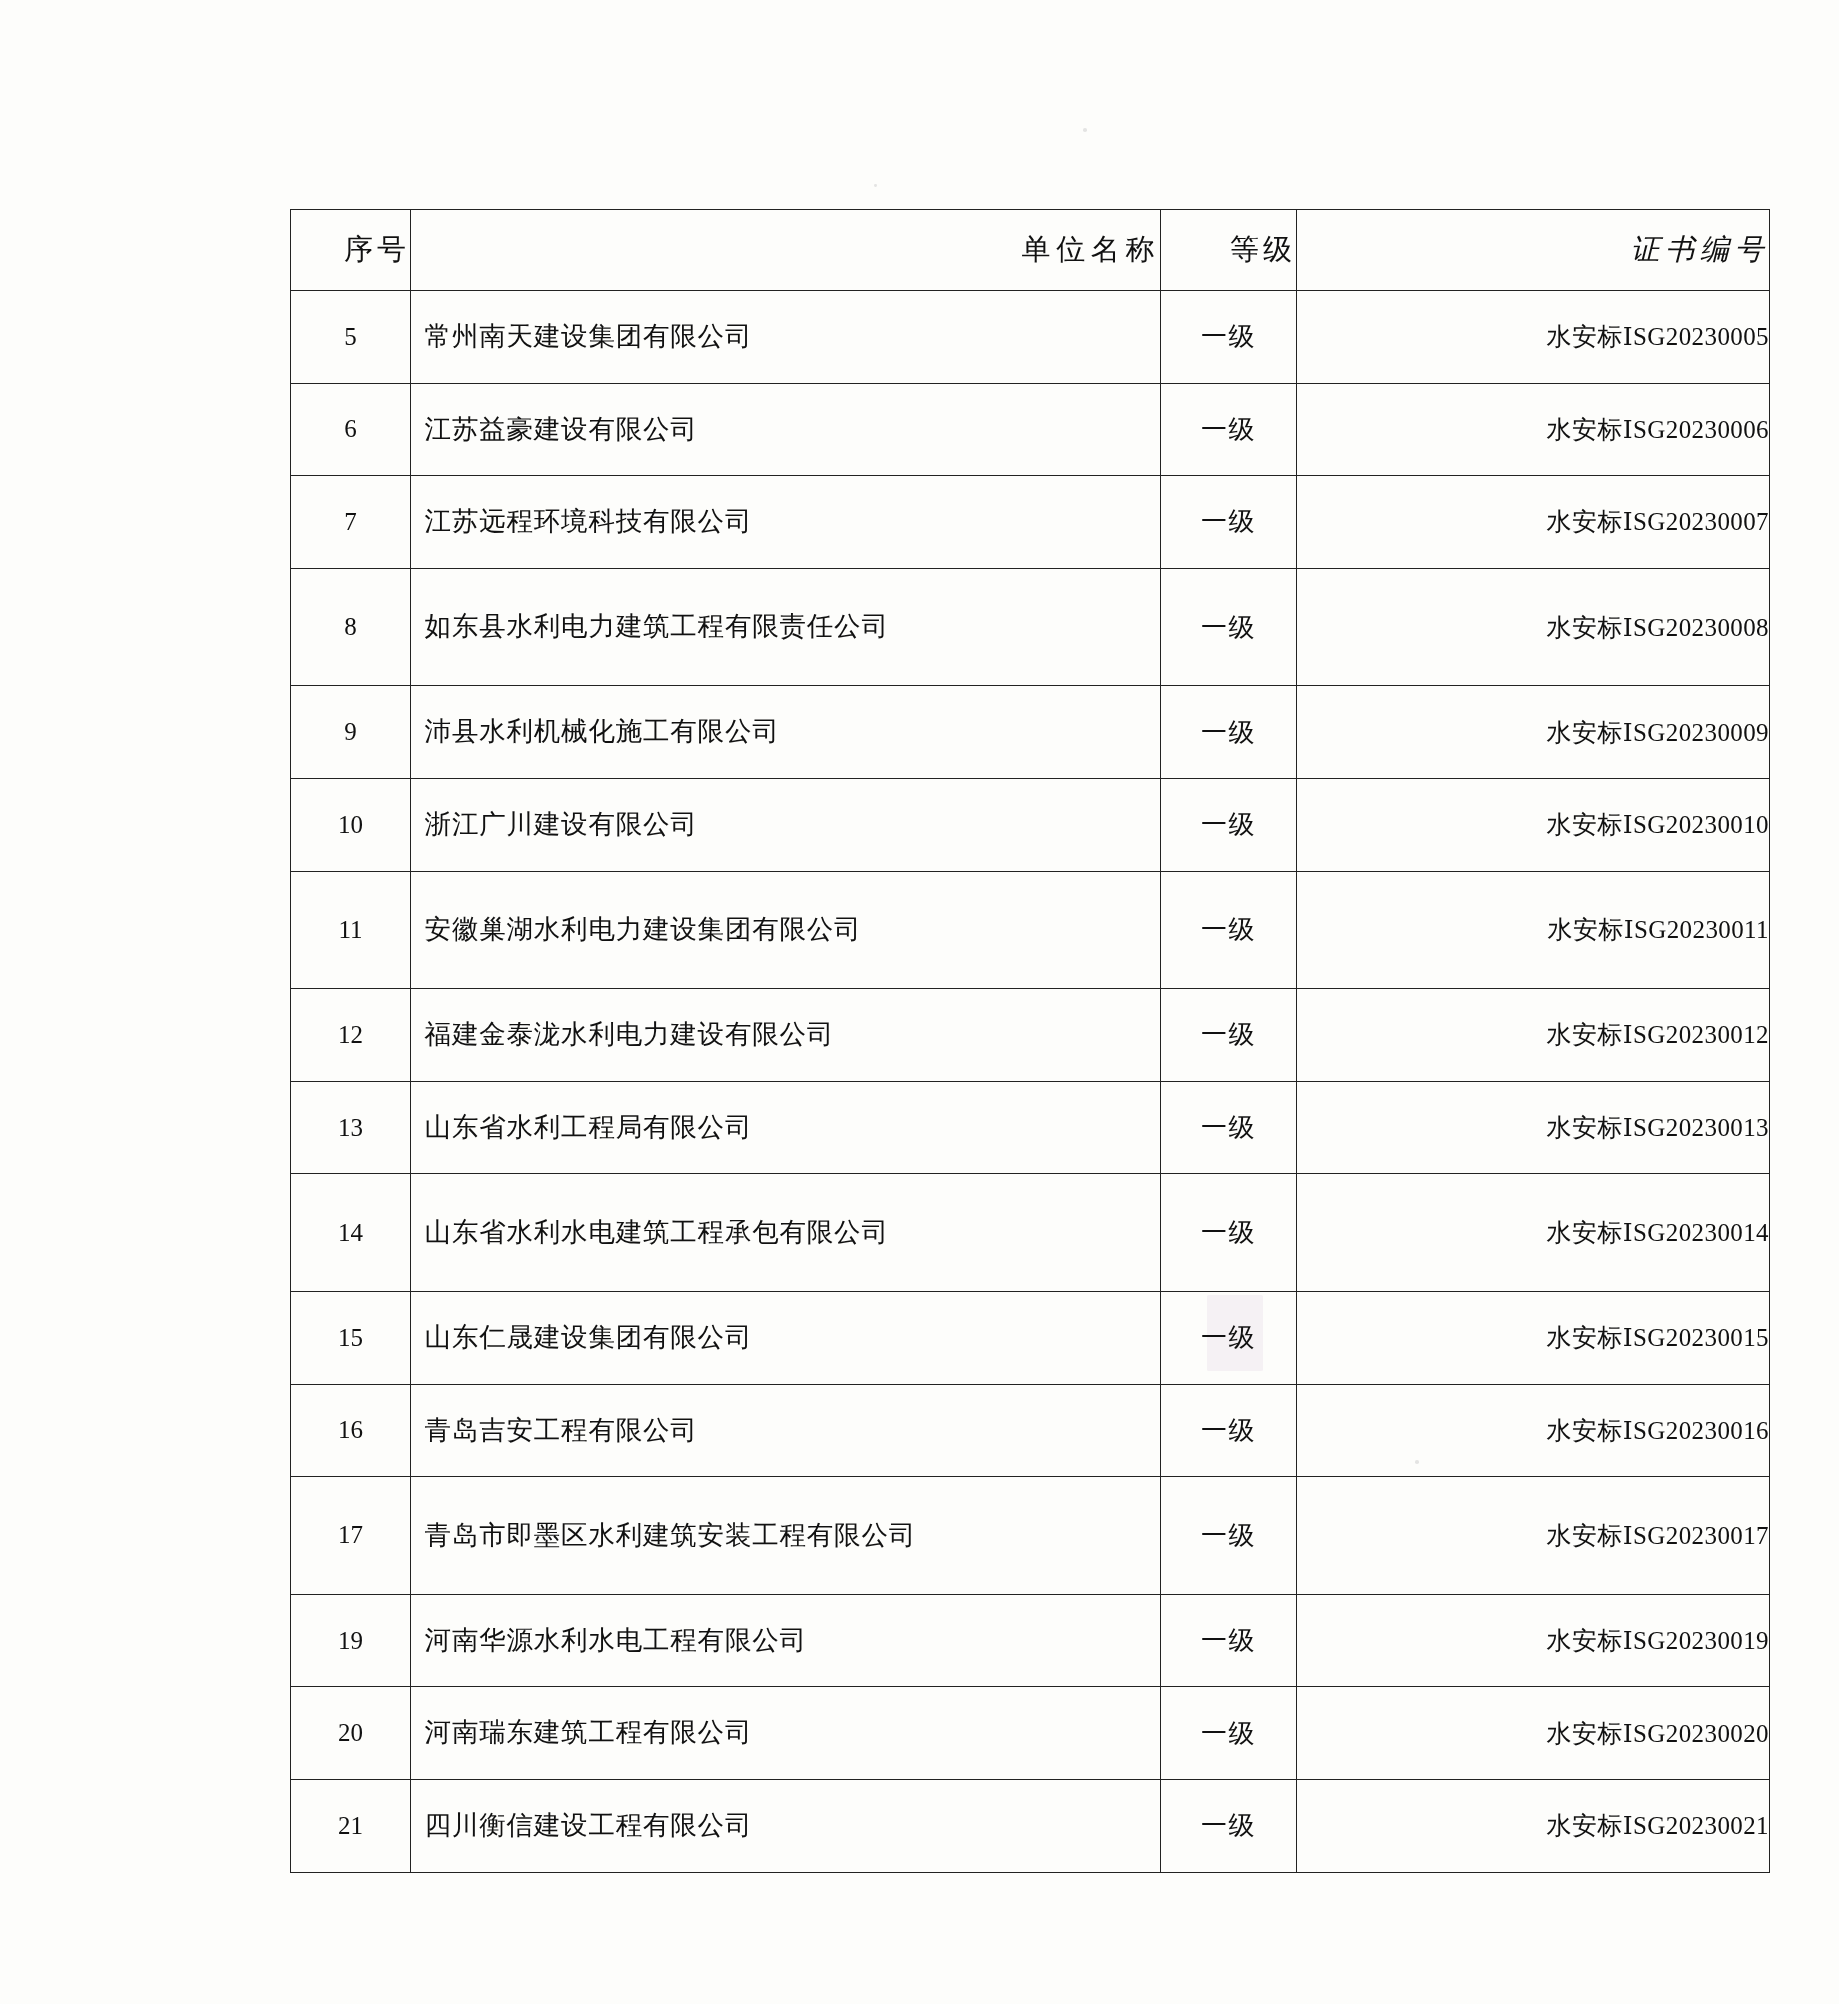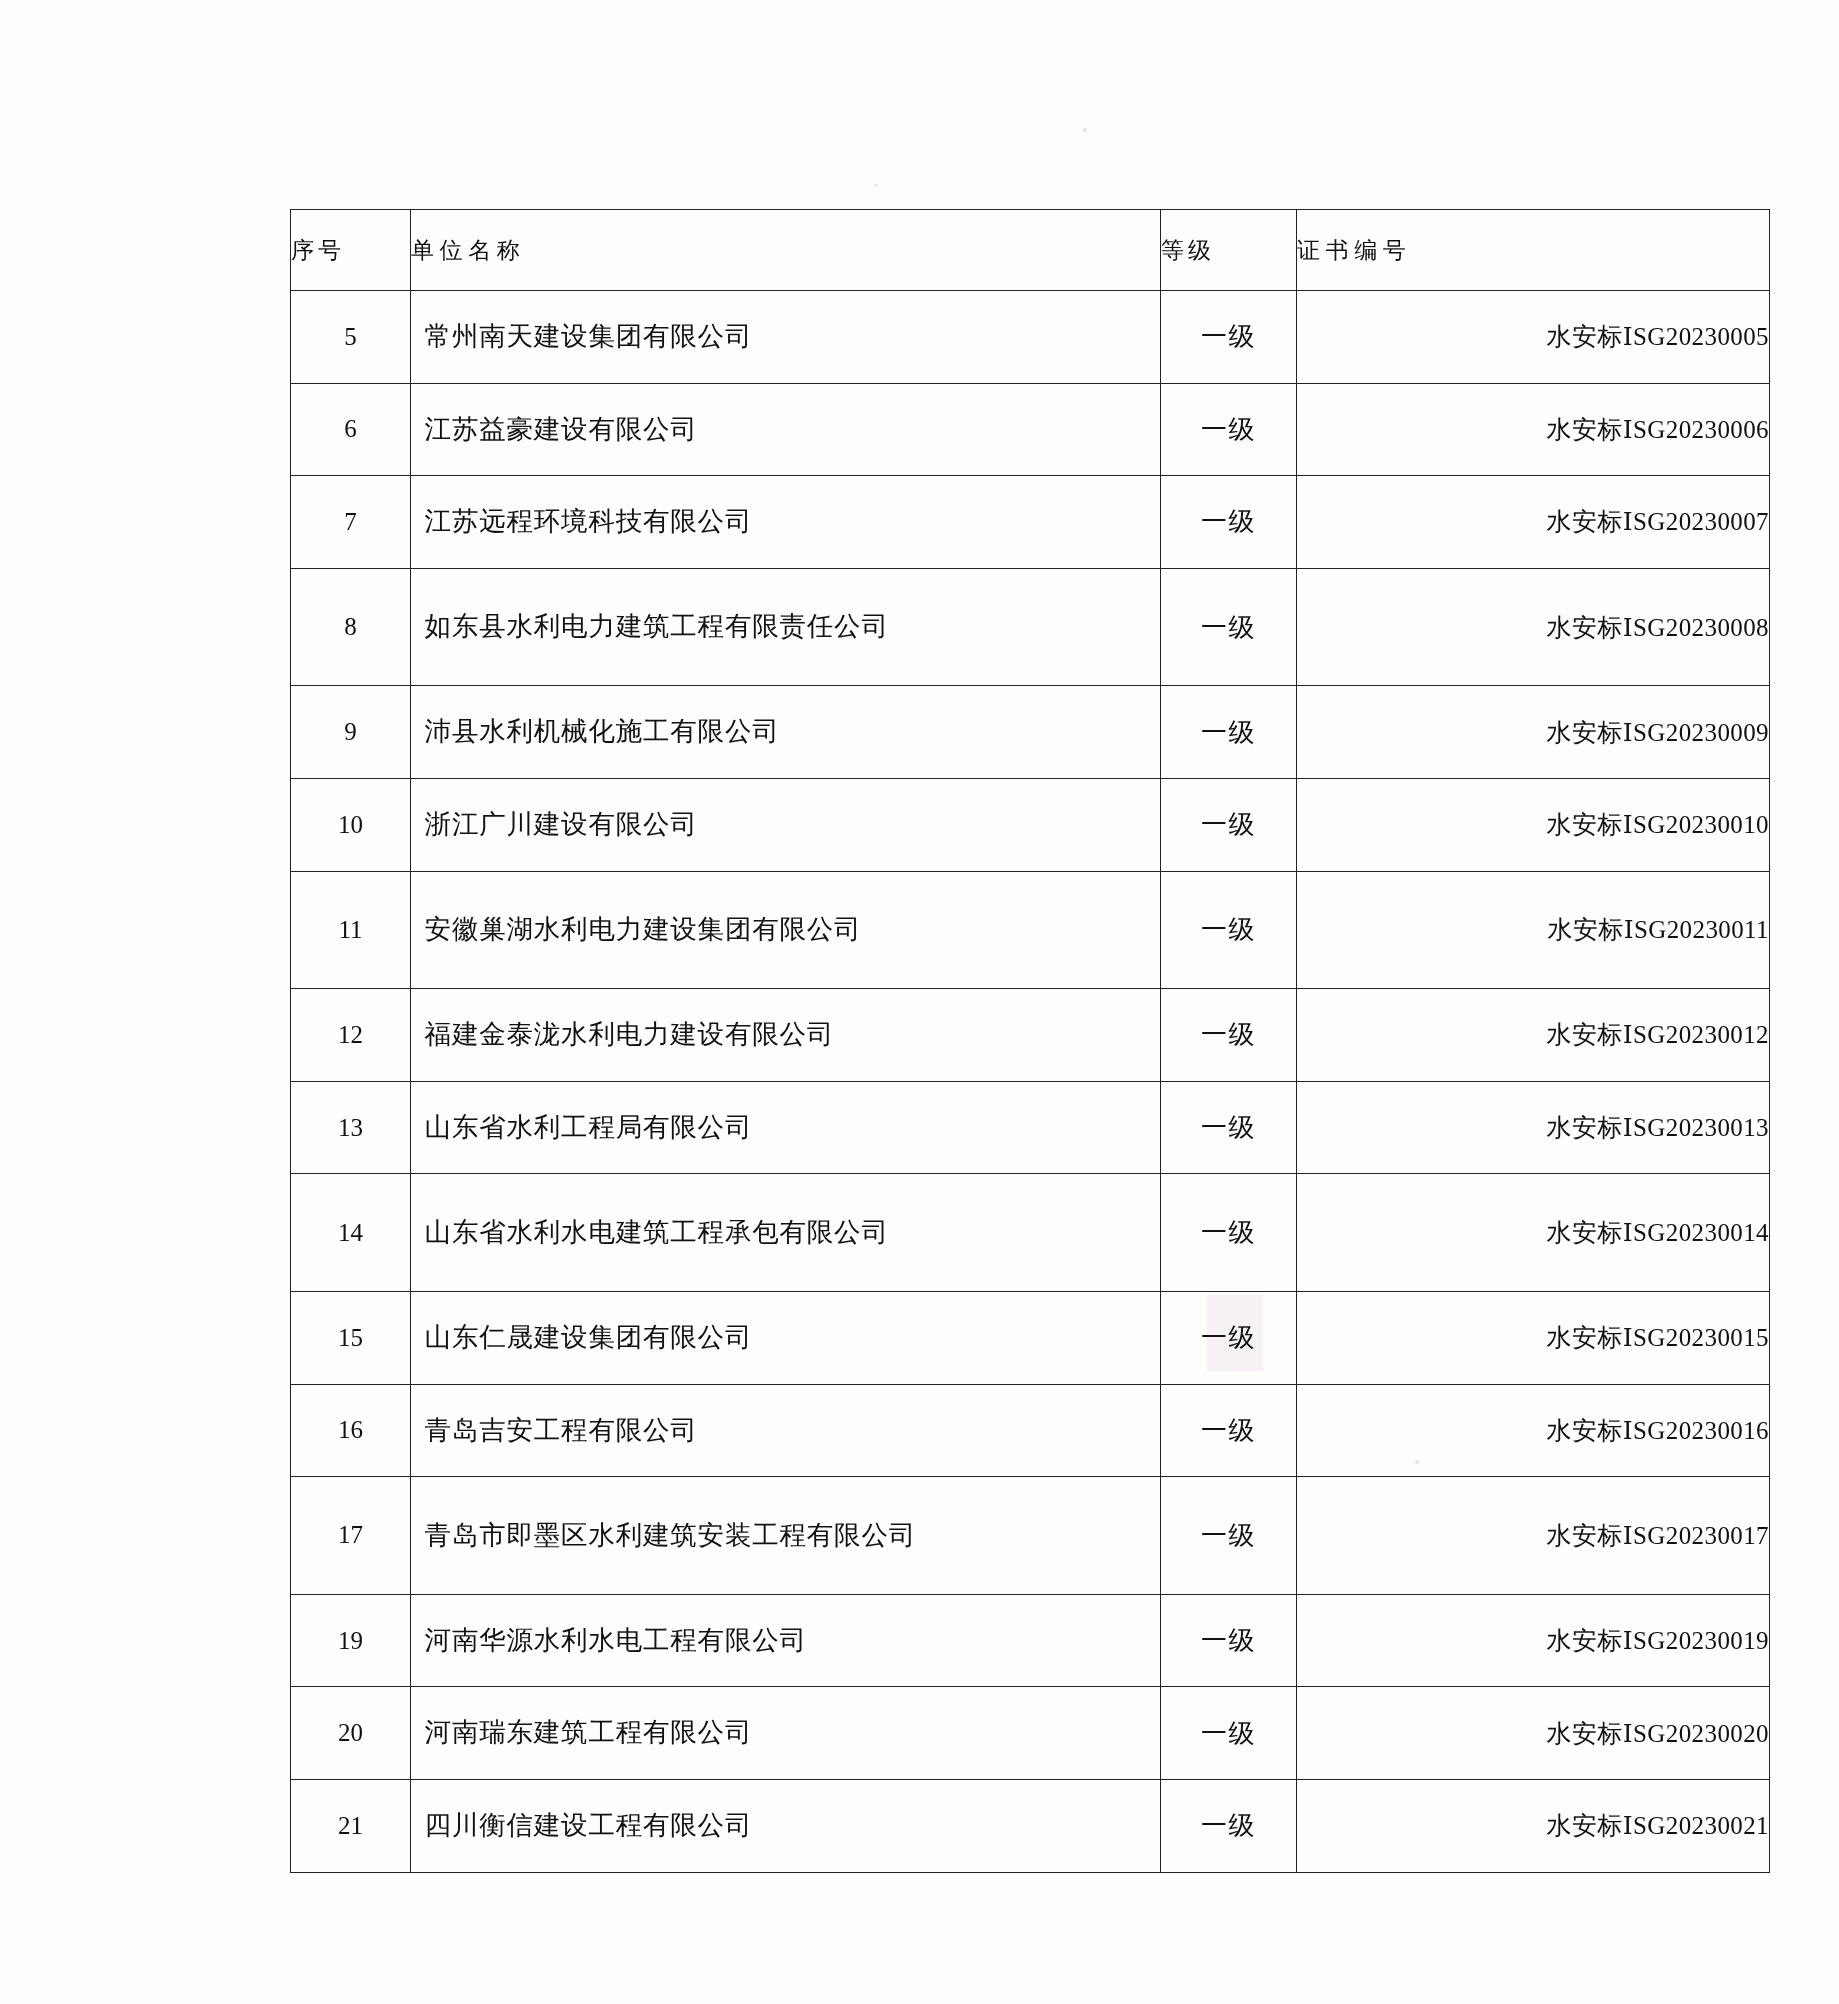--- a/index.html
+++ b/index.html
@@ -35,27 +35,27 @@
     vertical-align: middle;
   }
   .col-no    { width: 120px; }
   .col-name  { width: 750px; }
   .col-level { width: 136px; }
   .col-cert  { width: 473px; }
 
   thead th {
     height: 80px;
     font-weight: normal;
-    font-size: 23px;
+    font-size: 29px;
     letter-spacing: 4px;
-    text-align: left;
+    text-align: right;
     font-family: "Liberation Serif", "DejaVu Serif", serif;
   }
   thead th.hdr-name { letter-spacing: 5.6px; }
-  thead th.hdr-cert { letter-spacing: 5.6px; }
+  thead th.hdr-cert { letter-spacing: 5.6px; font-style: italic; }
 
   tbody td {
     font-size: 26.5px;
     height: 82px;
   }
   tbody td.cell-no {
     text-align: center;
     font-family: "Liberation Serif", "DejaVu Serif", serif;
     font-size: 25px;
   }

